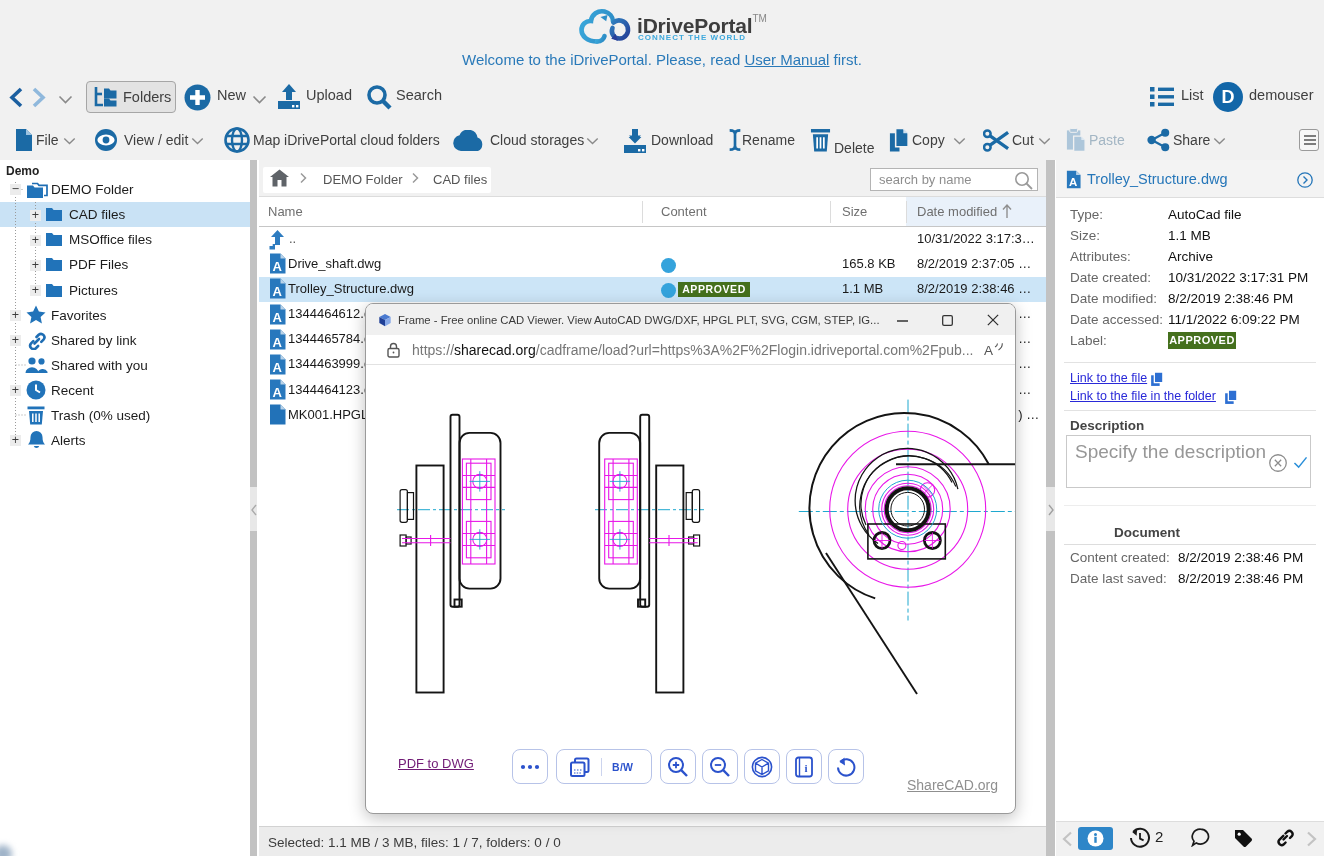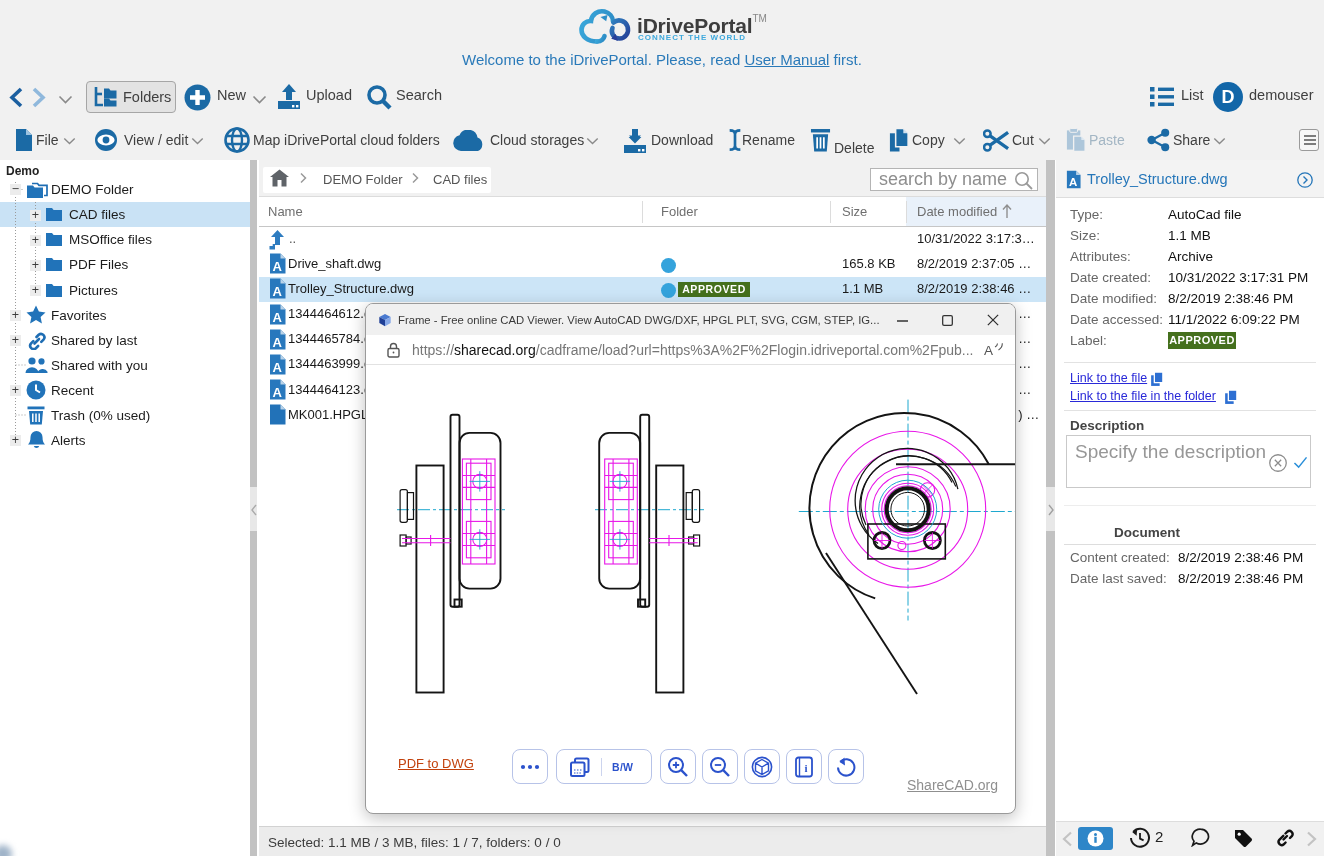--- a/index.html
+++ b/index.html
@@ -294,21 +294,21 @@
     </svg>
   <div class="abs treetxt" style="left:51px;top:147.5px;">Favorites</div>
 
   <svg class="abs" style="left:26px;top:171px;" width="20" height="19" viewBox="0 0 20 19">
       <g stroke="#1e6db3" stroke-width="2.6" fill="none" stroke-linecap="round">
         <path d="M8.5 12.5 L13 8"></path>
         <path d="M10.5 6 l2.2-2.2 a3.4 3.4 0 0 1 4.8 4.8 L15.3 10.8"></path>
         <path d="M9.5 8.2 L7.3 10.4 a3.4 3.4 0 0 0 4.8 4.8 l2.2 -2.2" transform="translate(-2.2,2)"></path>
       </g>
     </svg>
-  <div class="abs treetxt" style="left:51px;top:172.5px;">Shared by last</div>
+  <div class="abs treetxt" style="left:51px;top:172.5px;">Shared by link</div>
 
   <svg class="abs" style="left:25px;top:197px;" width="23" height="17" viewBox="0 0 23 17">
       <g fill="#2173b9">
         <circle cx="7" cy="4" r="3.6"></circle>
         <path d="M0.5 16 a6.5 5.8 0 0 1 13 0 z"></path>
         <circle cx="16.5" cy="4.4" r="3.1"></circle>
         <path d="M12.5 16 a5.4 5.2 0 0 1 10 -1.2 l0 1.2 z"></path>
       </g>
     </svg>
   <div class="abs treetxt" style="left:51px;top:197.5px;">Shared with you</div>
@@ -348,34 +348,34 @@
     </svg>
   <svg class="abs" style="left:40px;top:12px;" width="8" height="12" viewBox="0 0 8 12">
       <path d="M2 1.5 L6.5 6 L2 10.5" stroke="#9a9a9a" stroke-width="1.5" fill="none"></path>
     </svg>
   <div class="abs" style="left:64px;top:12px;font-size:13px;color:#555;">DEMO Folder</div>
   <svg class="abs" style="left:152px;top:12px;" width="8" height="12" viewBox="0 0 8 12">
       <path d="M2 1.5 L6.5 6 L2 10.5" stroke="#9a9a9a" stroke-width="1.5" fill="none"></path>
     </svg>
   <div class="abs" style="left:174px;top:12px;font-size:13px;color:#555;">CAD files</div>
   <div class="abs row" style="left:611px;top:7.5px;width:168px;height:23px;border:1px solid #b4b4b4;background:#fff;box-sizing:border-box;">
-    <span style="margin-left:8px;font-size:18px;color:#8e8e8e;">search by name</span>
+    <span style="margin-left:8px;font-size:13px;color:#8e8e8e;">search by name</span>
     <svg class="abs" style="right:4px;top:2px;" width="19" height="19" viewBox="0 0 19 19">
         <circle cx="8" cy="8" r="6.2" stroke="#9a9a9a" stroke-width="1.6" fill="none"></circle>
         <path d="M12.5 12.5 L18 18" stroke="#9a9a9a" stroke-width="1.8"></path>
       </svg>
   </div>
 
   <div class="abs" style="left:0;top:36px;width:787px;height:31px;border-top:1px solid #dcdcdc;border-bottom:1px solid #c6c6c6;box-sizing:border-box;background:#fff;">
     <div class="abs" style="left:647px;top:0;width:140px;height:29px;background:#e9f1fa;"></div>
     <div class="abs" style="left:383px;top:4px;width:1px;height:22px;background:#dcdcdc;"></div>
     <div class="abs" style="left:571px;top:4px;width:1px;height:22px;background:#dcdcdc;"></div>
     <div class="abs" style="left:647px;top:4px;width:1px;height:22px;background:#dcdcdc;"></div>
     <div class="abs hdrtxt" style="left:9px;top:7px;">Name</div>
-    <div class="abs hdrtxt" style="left:402px;top:7px;">Folder</div>
+    <div class="abs hdrtxt" style="left:402px;top:7px;">Content</div>
     <div class="abs hdrtxt" style="left:583px;top:7px;">Size</div>
     <div class="abs hdrtxt" style="left:658px;top:7px;">Date modified</div>
     <svg class="abs" style="left:742px;top:6px;" width="12" height="17" viewBox="0 0 12 17">
         <path d="M6 2 V15 M2 6.5 L6 2 L10 6.5" stroke="#8f8f8f" stroke-width="1.4" fill="none"></path>
       </svg>
   </div>
 
   <div class="abs" style="left:0;top:117px;width:787px;height:25px;background:#cce5f7;"></div>
 
   <svg class="abs" style="left:10px;top:70px;" width="15" height="20" viewBox="0 0 15 20">
@@ -662,21 +662,21 @@
       </g>
       <circle cx="541.7" cy="144.2" r="29" stroke="#1fa8cf" stroke-width="1"></circle>
       <g stroke="#e817e8" stroke-width="0.9">
         <path d="M508 175.5 H524 M516 167.5 V183.5"></path>
         <path d="M558.4 175.5 H574.4 M566.4 167.5 V183.5"></path>
       </g>
     </g>
 
   </svg>
 
-  <div class="abs" style="left:32px;top:452px;font-size:13px;color:#c2410c;text-decoration:underline;">PDF to DWG</div>
+  <div class="abs" style="left:32px;top:452px;font-size:13px;color:#701a75;text-decoration:underline;">PDF to DWG</div>
   <div class="abs pbtn" style="left:146px;top:445px;width:36px;">
     <svg width="20" height="20" viewBox="0 0 20 20" style="margin:7px auto 0;">
         <g fill="#2b52cc">
           <circle cx="3" cy="10" r="2.1"></circle>
           <circle cx="10" cy="10" r="2.1"></circle>
           <circle cx="17" cy="10" r="2.1"></circle>
         </g>
       </svg>
   </div>
   <div class="abs pbtn row" style="left:190px;top:445px;width:96px;">

